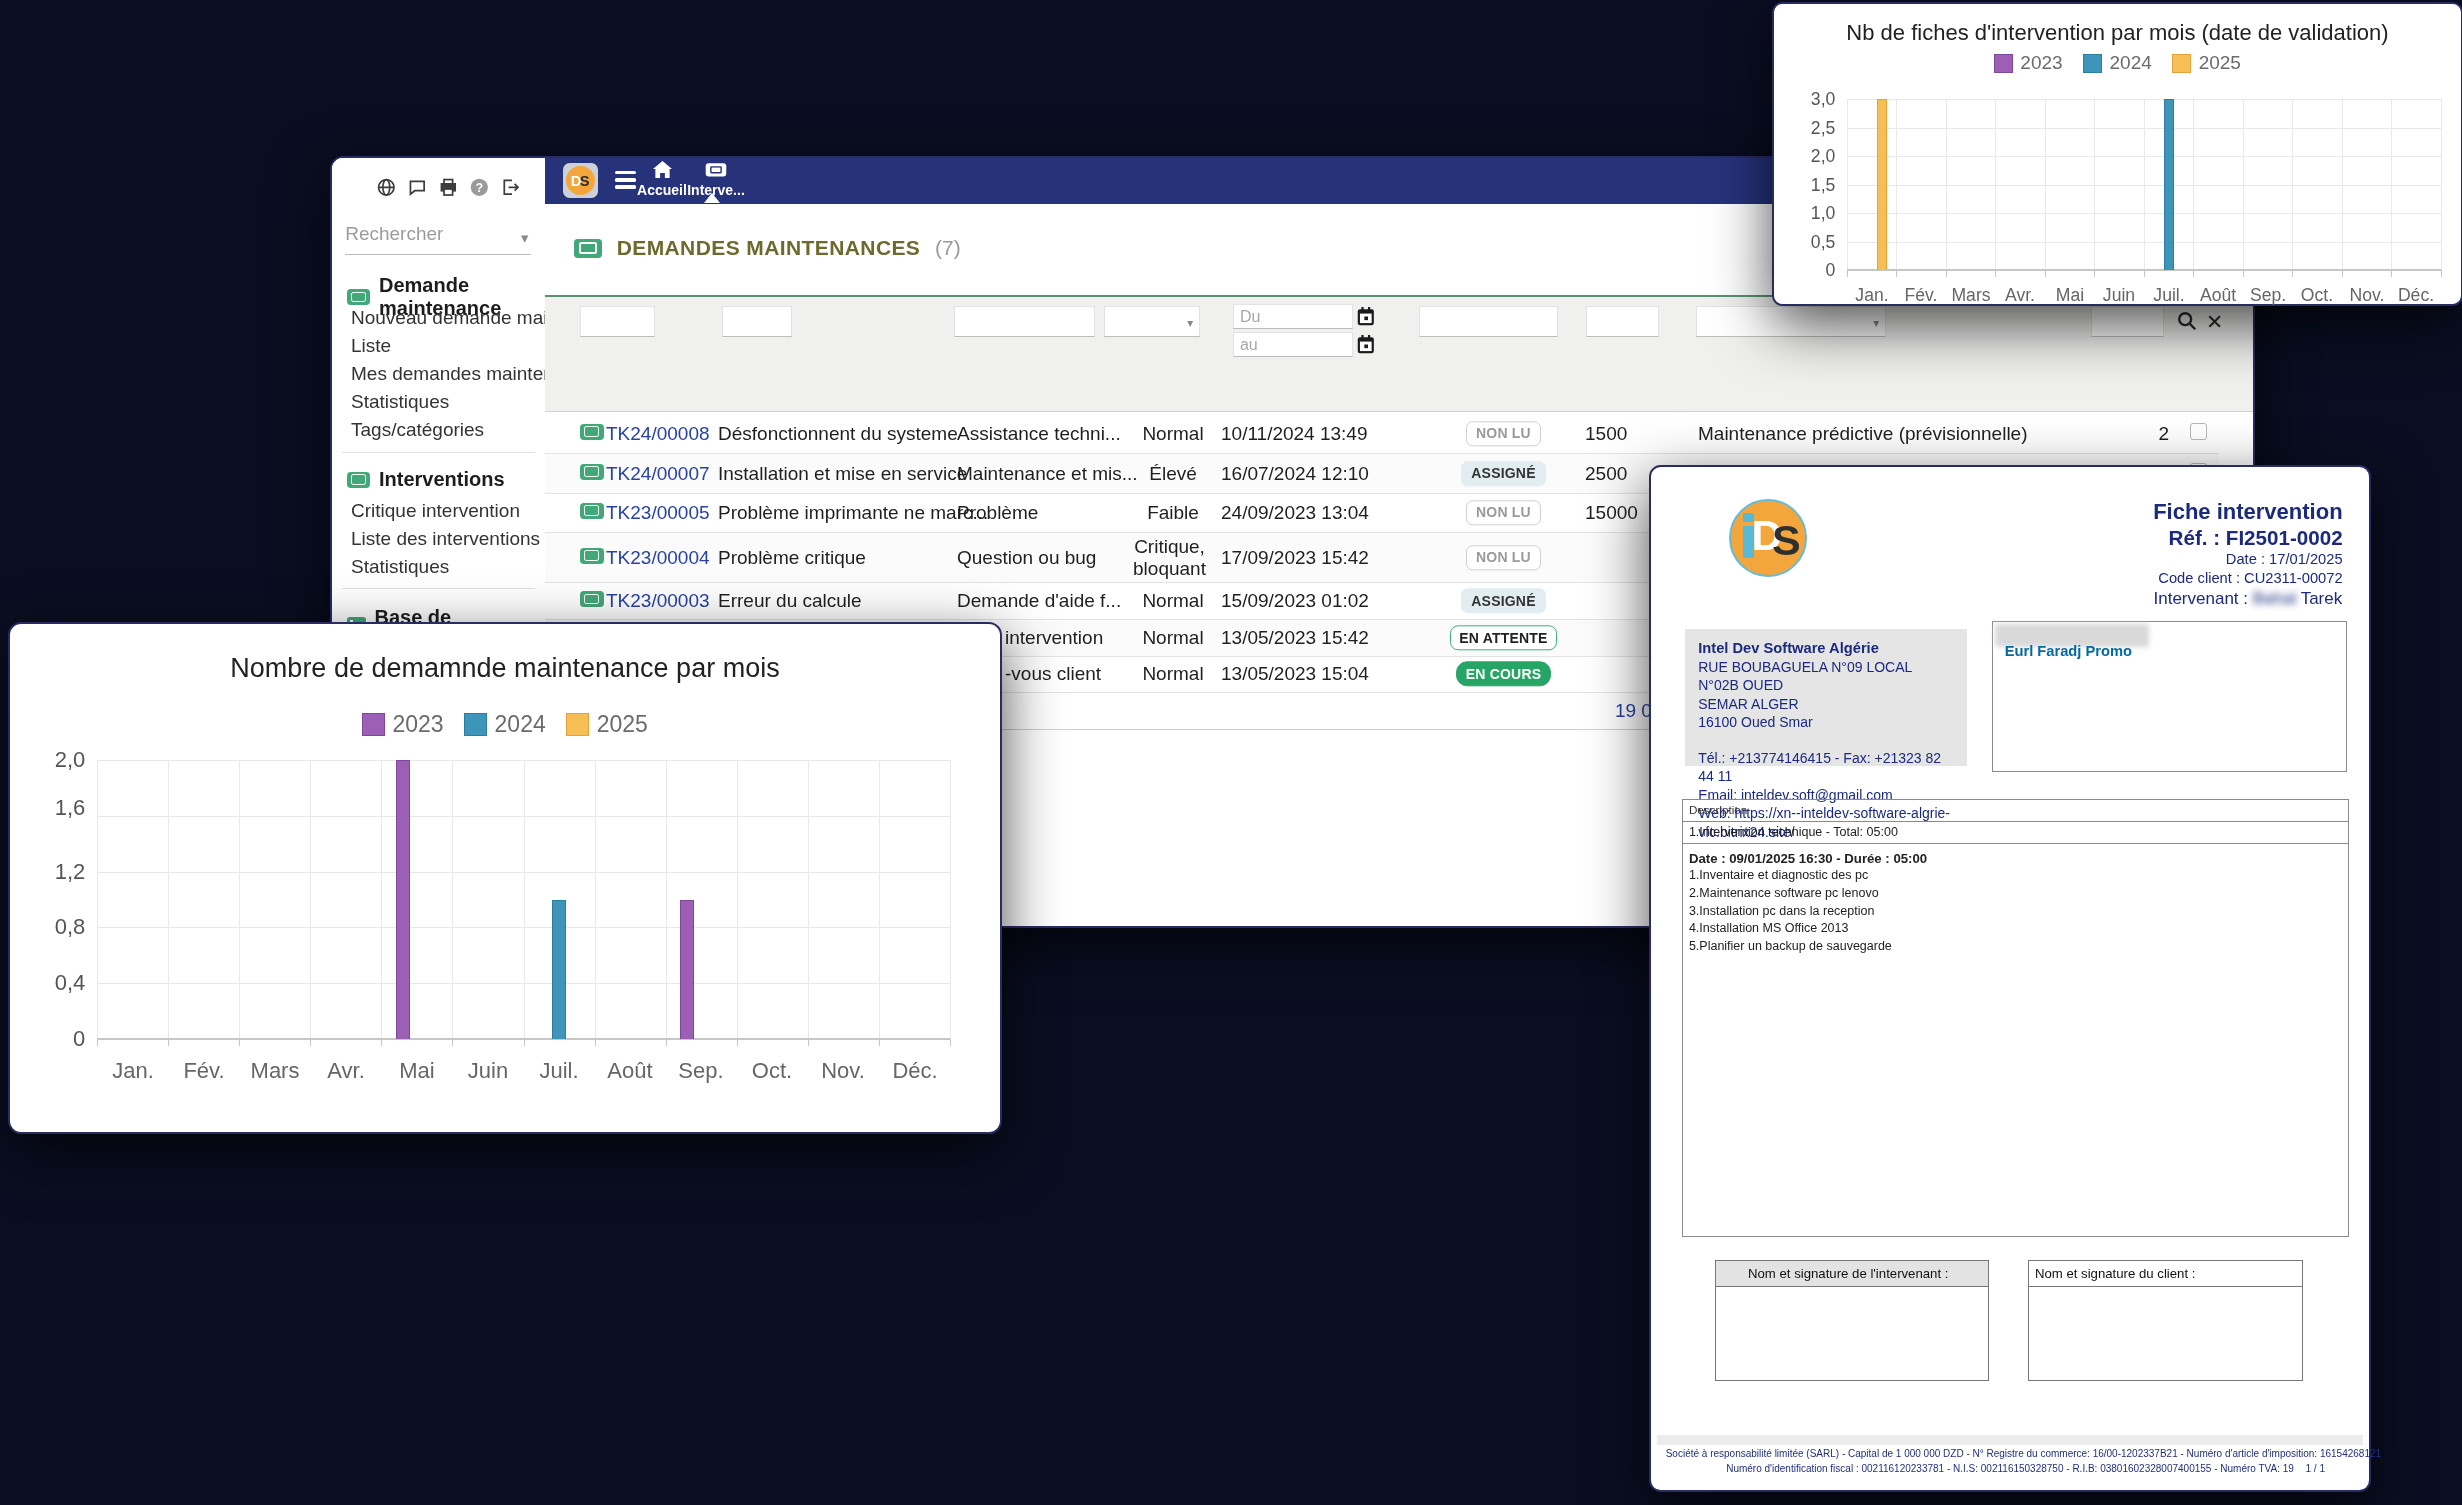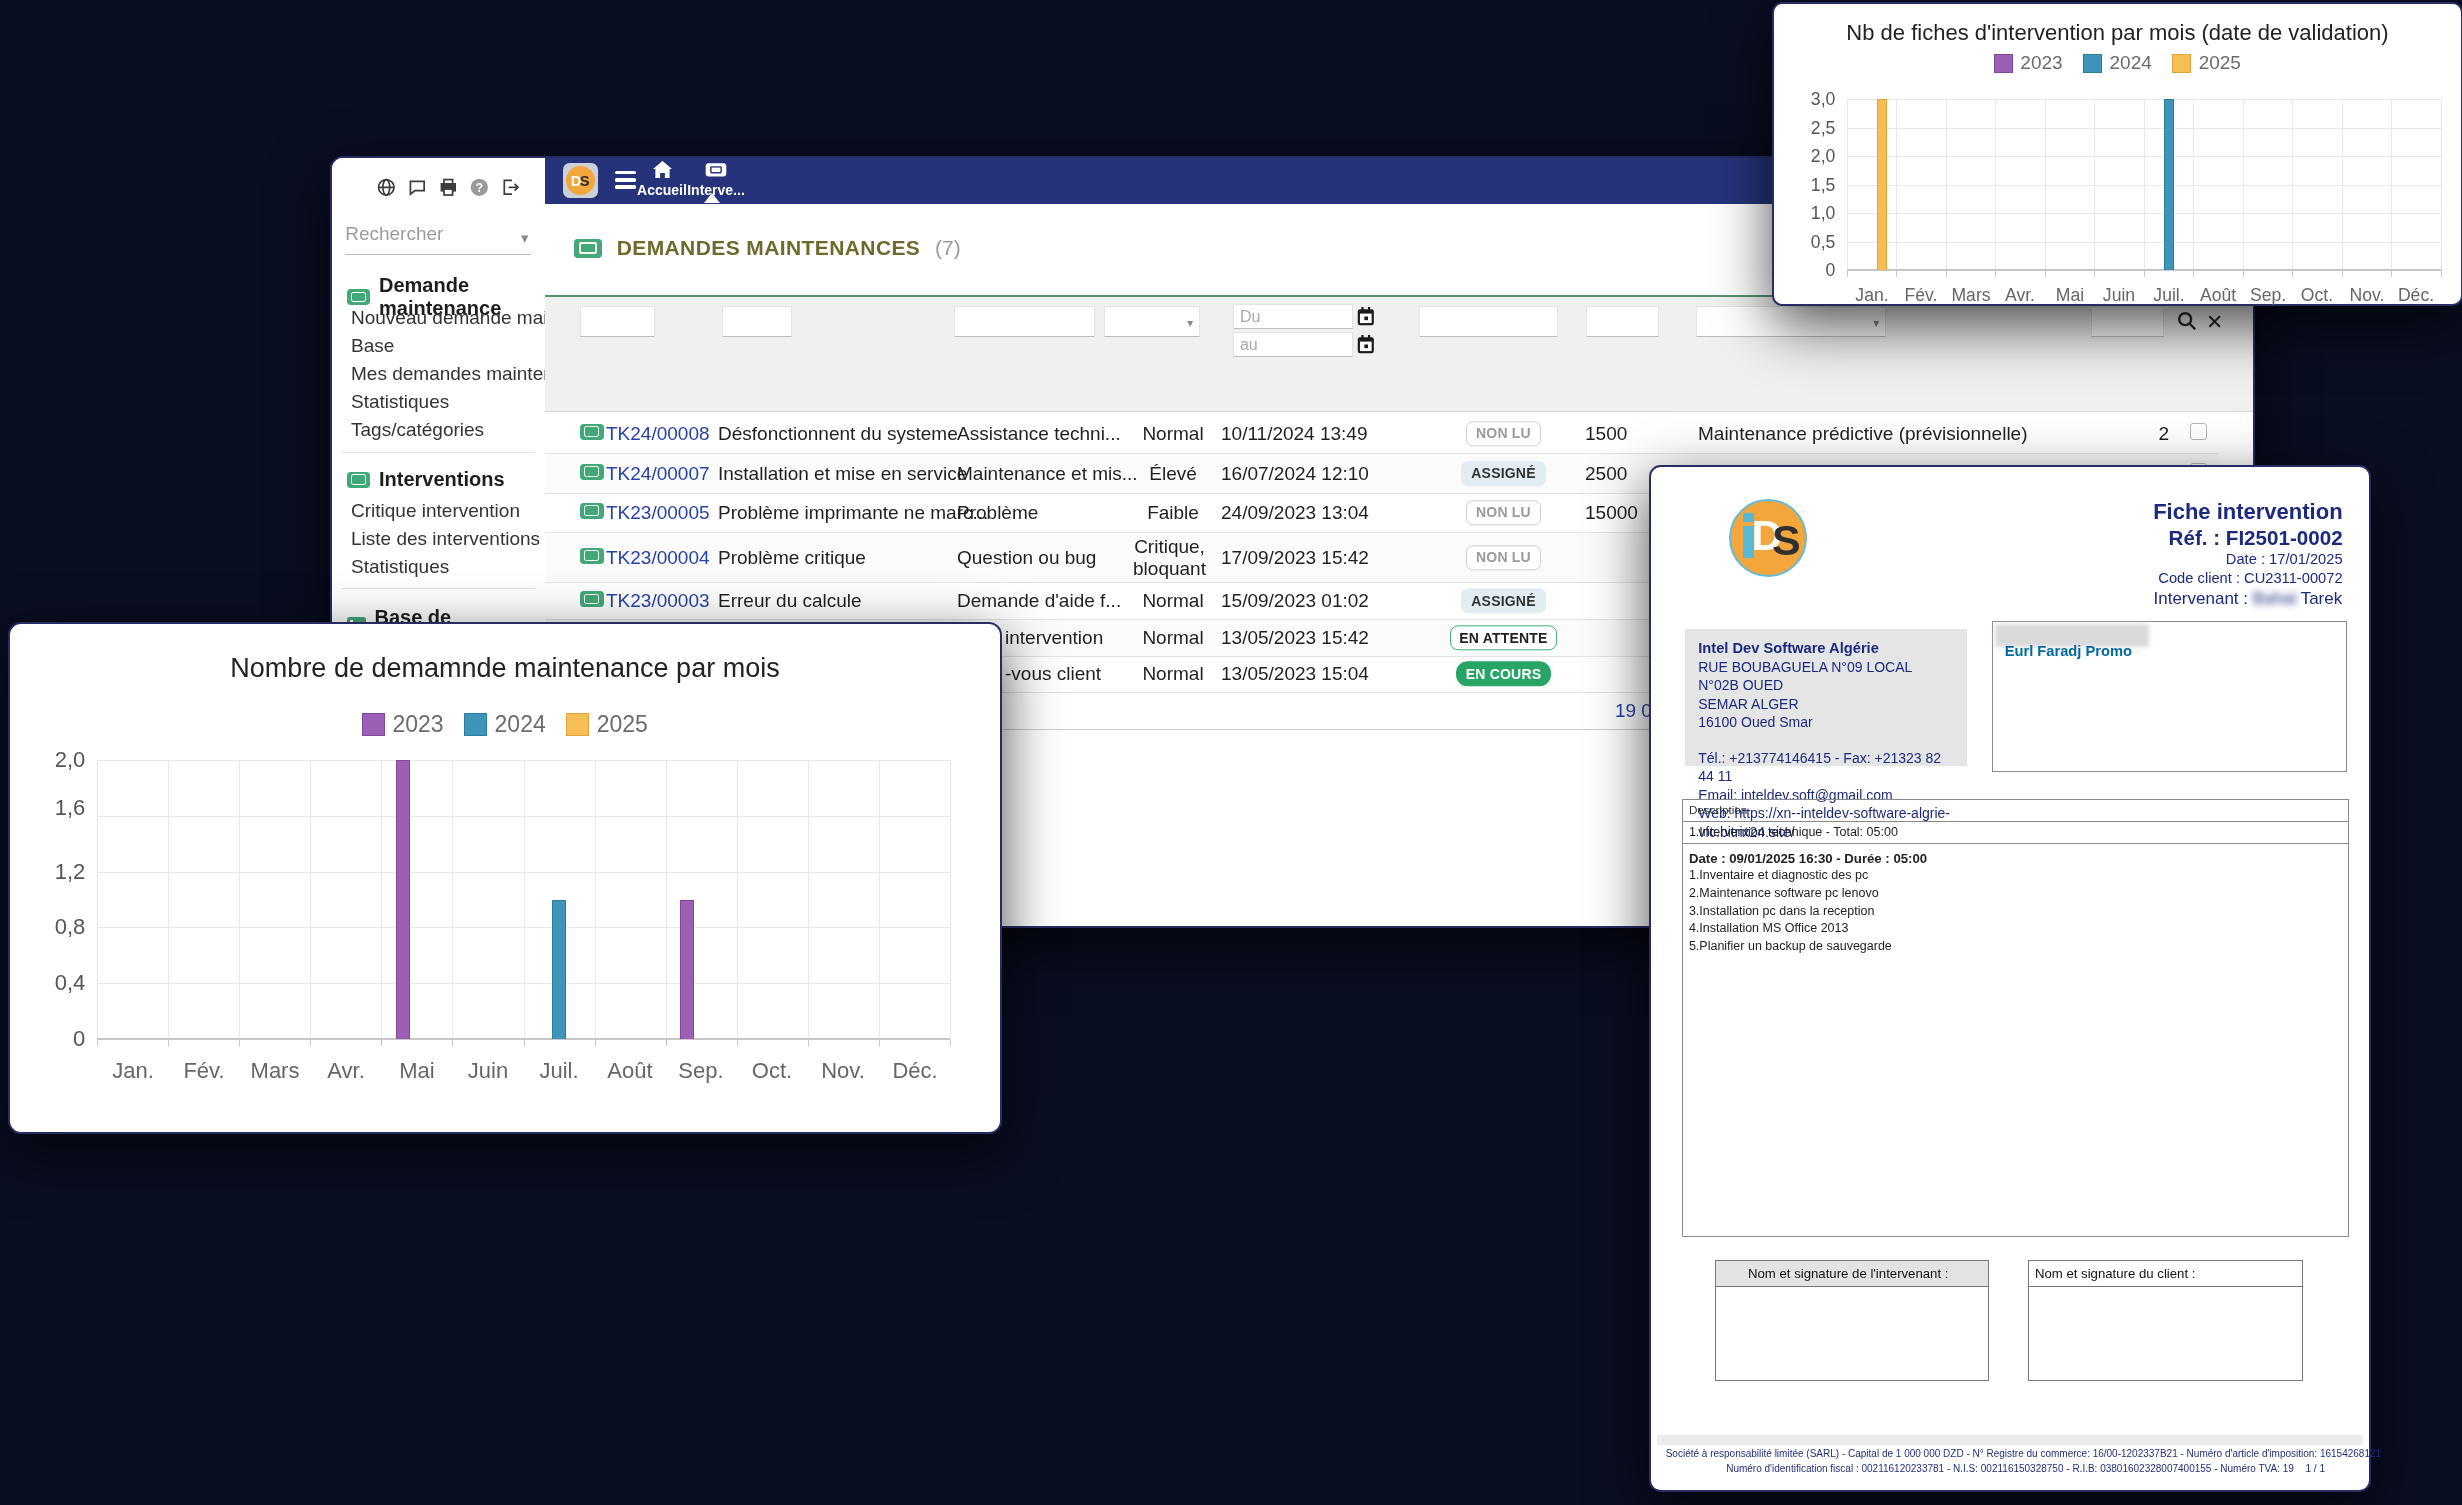--- a/index.html
+++ b/index.html
@@ -190,21 +190,21 @@
     <div class="sb-search">
       <span class="ph">Rechercher</span>
       <span class="caret">▾</span>
     </div>
 
     <div class="sb-sec" style="top:116px">
       <span class="ticket sm"></span>
       <span>Demande maintenance</span>
     </div>
     <div class="sb-item" style="top:149px">Nouveau demande mainten...</div>
-    <div class="sb-item" style="top:177px">Base</div>
+    <div class="sb-item" style="top:177px">Liste</div>
     <div class="sb-item" style="top:205px">Mes demandes maintenances</div>
     <div class="sb-item" style="top:233px">Statistiques</div>
     <div class="sb-item" style="top:261px">Tags/catégories</div>
     <div class="sb-div" style="top:294px"></div>
 
     <div class="sb-sec" style="top:310px">
       <span class="ticket sm"></span>
       <span>Interventions</span>
     </div>
     <div class="sb-item" style="top:342px">Critique intervention</div>

